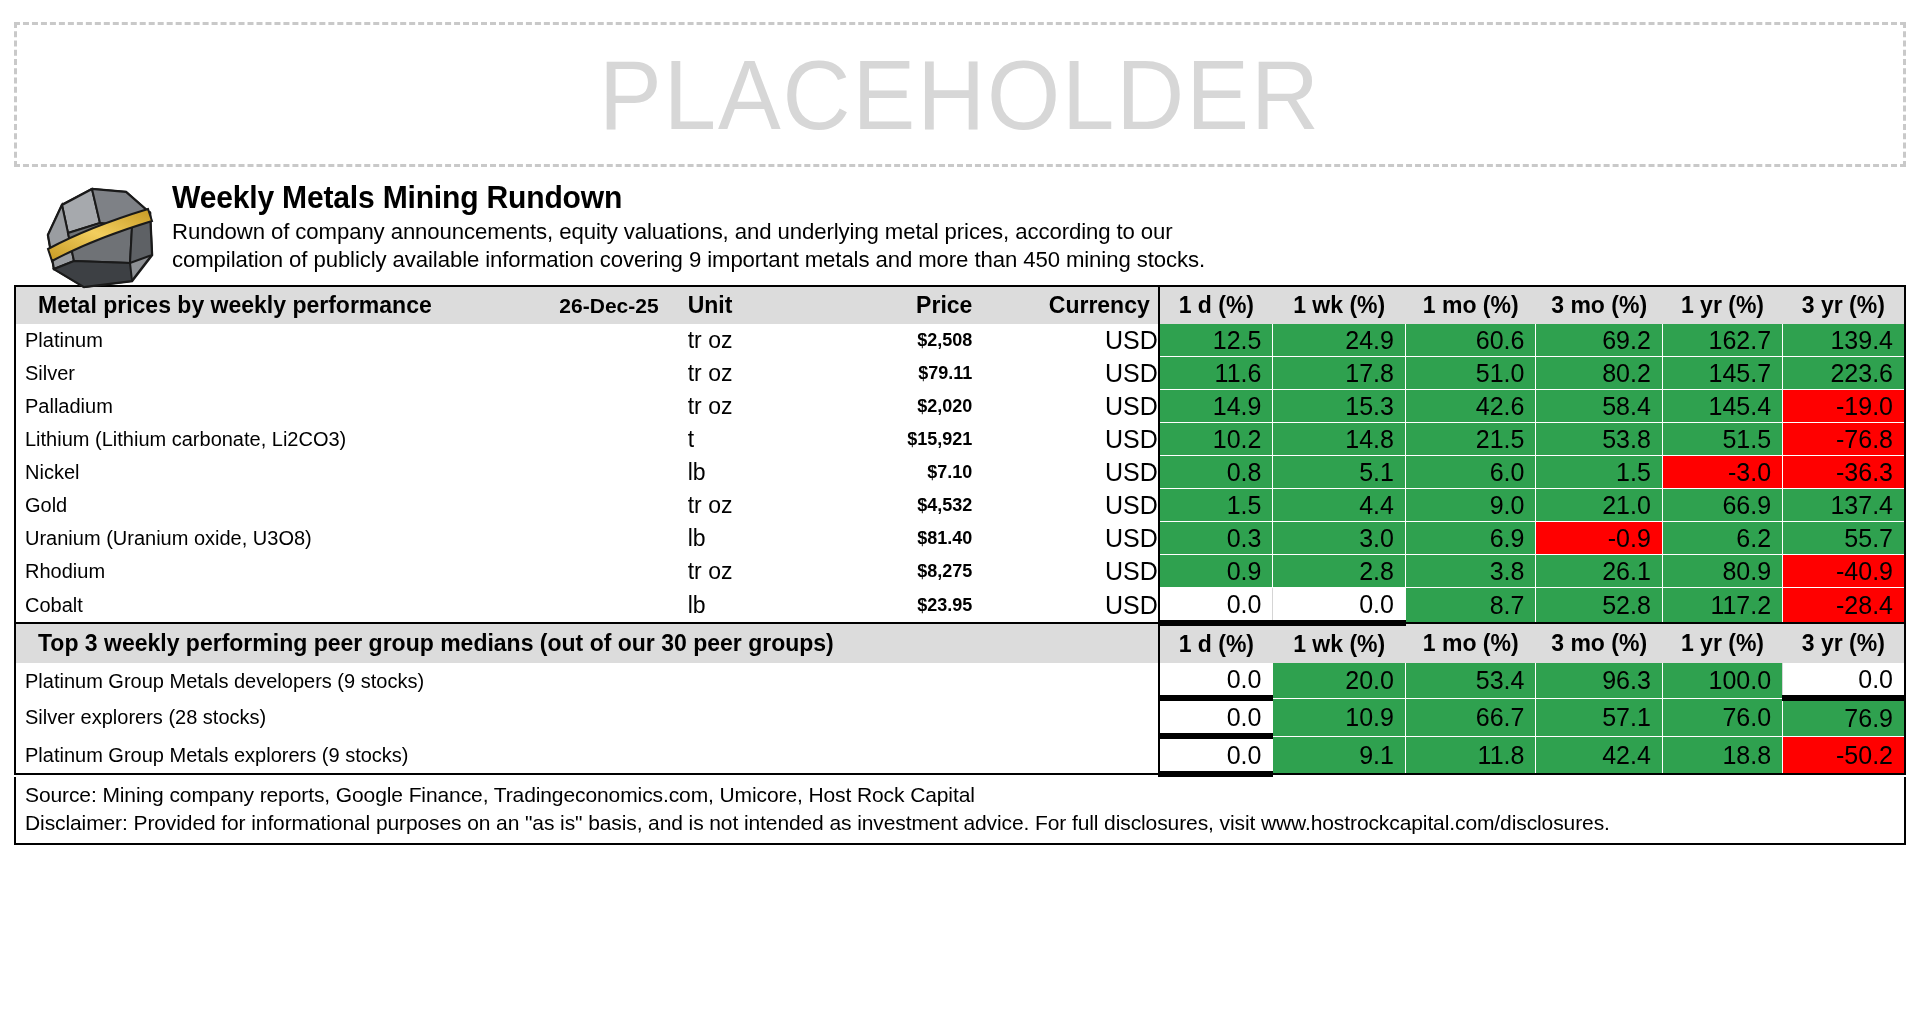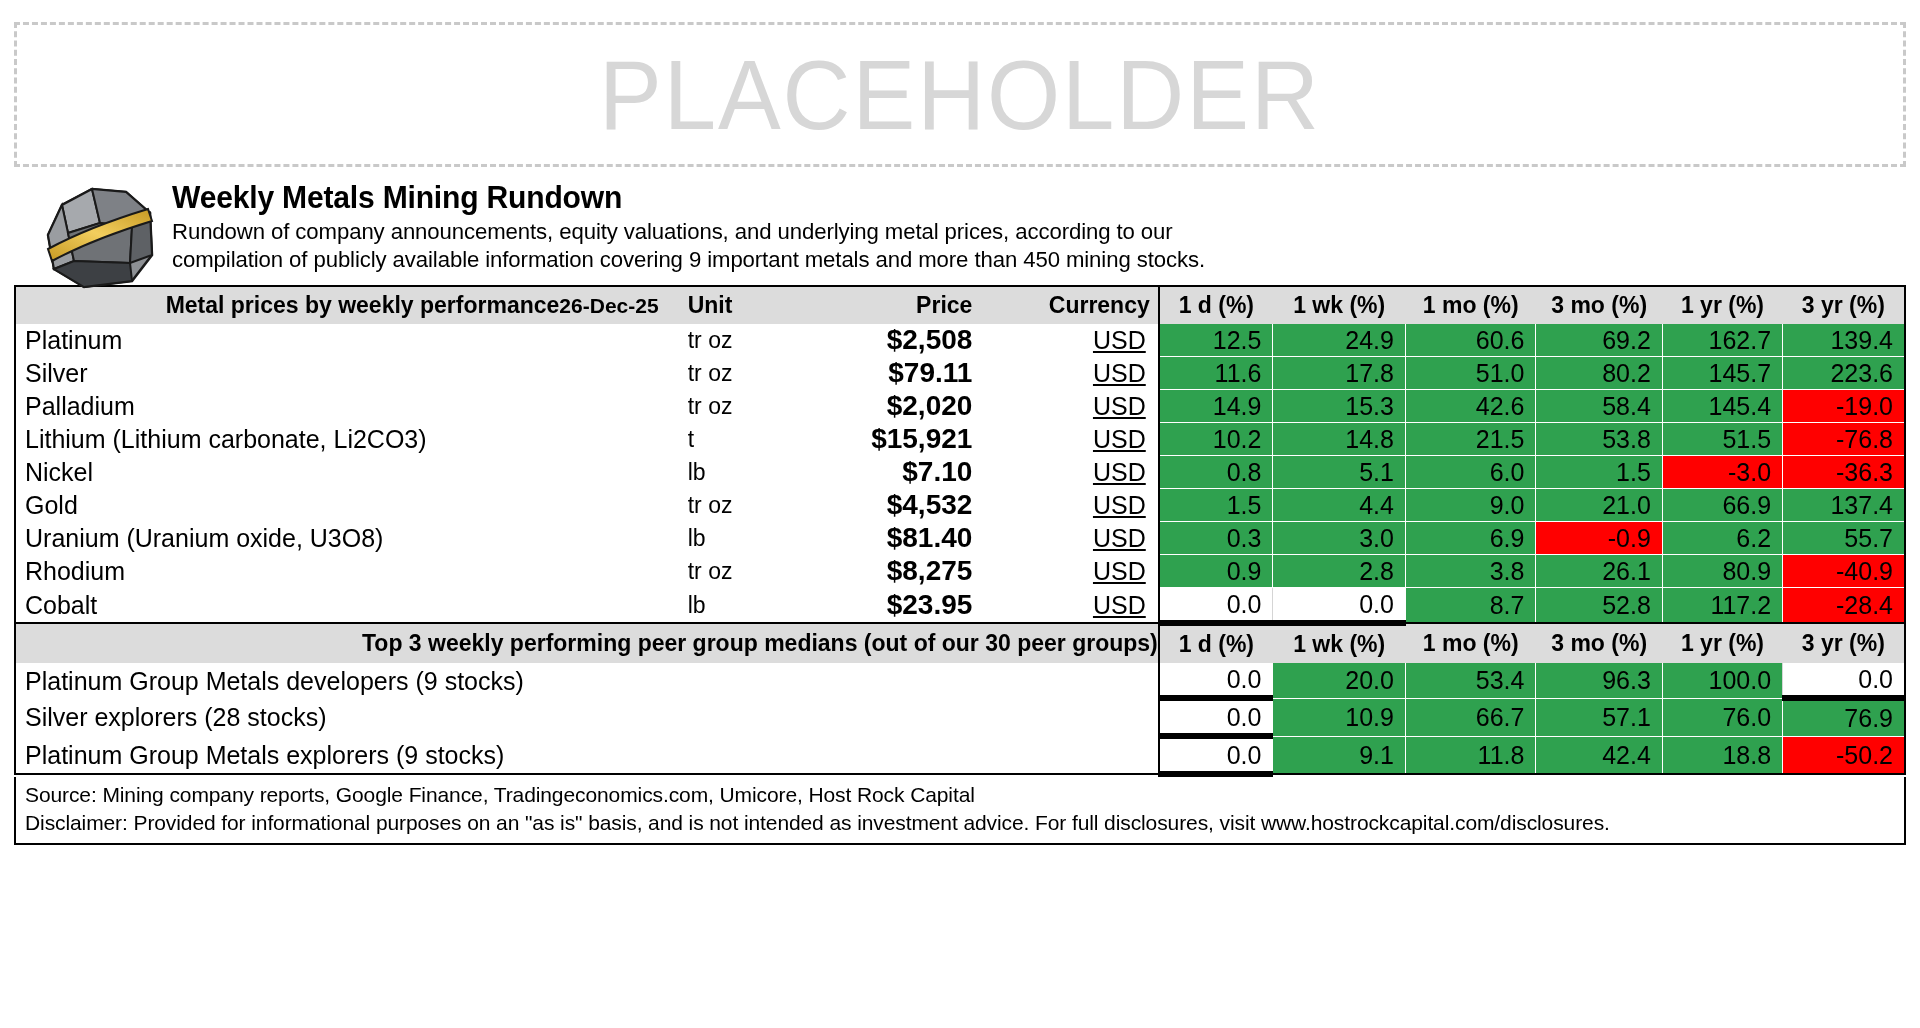--- a/index.html
+++ b/index.html
@@ -98,21 +98,21 @@
   }
 
   tr.section-header > * {
     background: #dcdcdc;
     font-weight: bold;
     font-size: 23px;
     height: 37px;
     line-height: 37px;
   }
   tr.section-header .lbl {
-    text-align: right;
+    text-align: left;
     padding-left: 22px;
   }
   tr.section-header .c-date {
     text-align: left;
     font-size: 21px;
   }
   tr.section-header .c-unit {
     text-align: left;
     padding-left: 6px;
   }
@@ -127,38 +127,37 @@
   }
 
   tr.data-row > * {
     height: 32px;
     line-height: 32px;
     font-size: 25px;
   }
   td.name-cell {
     text-align: left;
     padding-left: 9px;
-    font-size: 25px;
+    font-size: 20px;
   }
   td.unit-cell {
     text-align: left;
     padding-left: 6px;
     font-size: 23px;
   }
   td.price-cell {
     text-align: right;
     padding-right: 8px;
     font-weight: bold;
-    font-size: 28px;
+    font-size: 18px;
   }
   td.cur-cell {
     text-align: right;
-    padding-right: 12px;
+    padding-right: 0;
     font-size: 25px;
-    text-decoration: underline;
   }
   td.pct {
     text-align: right;
     padding-right: 11px;
     font-size: 25px;
     border-left: 1px solid #ffffff;
     border-bottom: 1px solid #ffffff;
   }
   td.pct.pos { background: #2fa14f; }
   td.pct.neg { background: #ff0000; }

